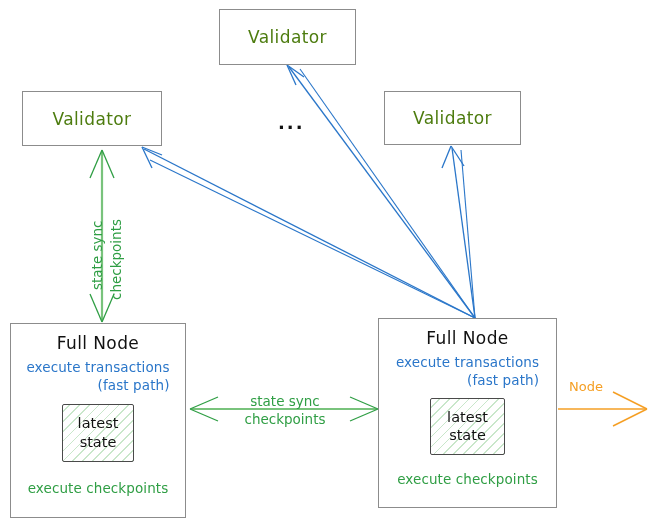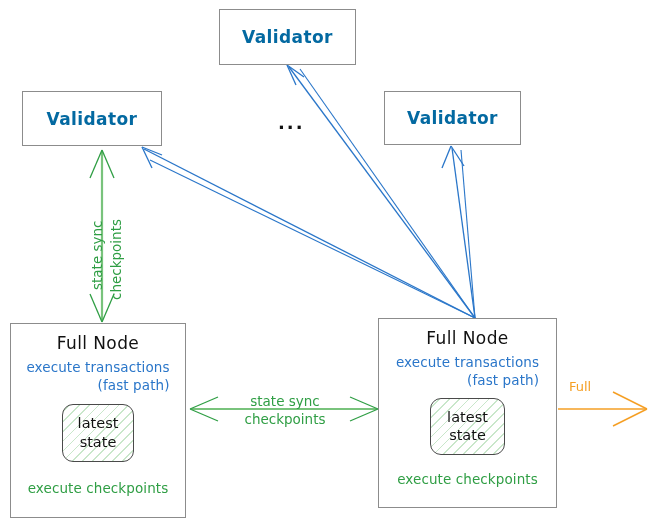--- a/index.html
+++ b/index.html
@@ -35,23 +35,22 @@
     z-index: 3;
   }
   .validator-box {
     display: flex;
     align-items: center;
     justify-content: center;
   }
   .validator-label {
     font-family: "DejaVu Sans", sans-serif;
     font-size: 17px;
-    color: #0369a1;
+    color: #4d7c0f;
     letter-spacing: 0.4px;
-    font-weight: bold;
   }
 
   .fullnode-box {
     display: flex;
     flex-direction: column;
     align-items: center;
     padding-top: 9px;
   }
   .fullnode-title {
     font-size: 17px;
@@ -62,21 +61,21 @@
   .fullnode-sub {
     font-size: 13.5px;
     color: #2a76c9;
     text-align: right;
     line-height: 1.32;
     letter-spacing: 0.1px;
   }
   .latest-state {
     box-sizing: border-box;
     border: 1.6px solid #4a4a4a;
-    border-radius: 11px;
+    border-radius: 2px;
     background-color: #ffffff;
     background-image: repeating-linear-gradient(
         -45deg,
         rgba(76,175,80,0.30) 0px,
         rgba(76,175,80,0.30) 1.2px,
         rgba(255,255,255,0) 1.2px,
         rgba(255,255,255,0) 7px);
     display: flex;
     flex-direction: column;
     align-items: center;
@@ -188,21 +187,21 @@
 
 
   <div class="vertical-label" style="left:89px; top:290px;">state sync</div>
   <div class="vertical-label" style="left:108px; top:300px;">checkpoints</div>
 
   <div class="center-stack" style="left:214px; top:393px; width:142px;">
     <div>state sync</div>
     <div>checkpoints</div>
   </div>
 
-  <div class="floating-label lbl-orange" style="left:569px; top:379px;">Full</div>
+  <div class="floating-label lbl-orange" style="left:569px; top:379px;">Node</div>
 
   <div class="node-box fullnode-box" style="left:10px; top:323px; width:176px; height:195px;">
     <div class="fullnode-title">Full Node</div>
     <div class="fullnode-sub">
       <div>execute transactions</div>
       <div>(fast path)</div>
     </div>
     <div class="latest-state" style="width:72px; height:58px; margin-top:9px;">
       <span>latest</span>
       <span>state</span>

